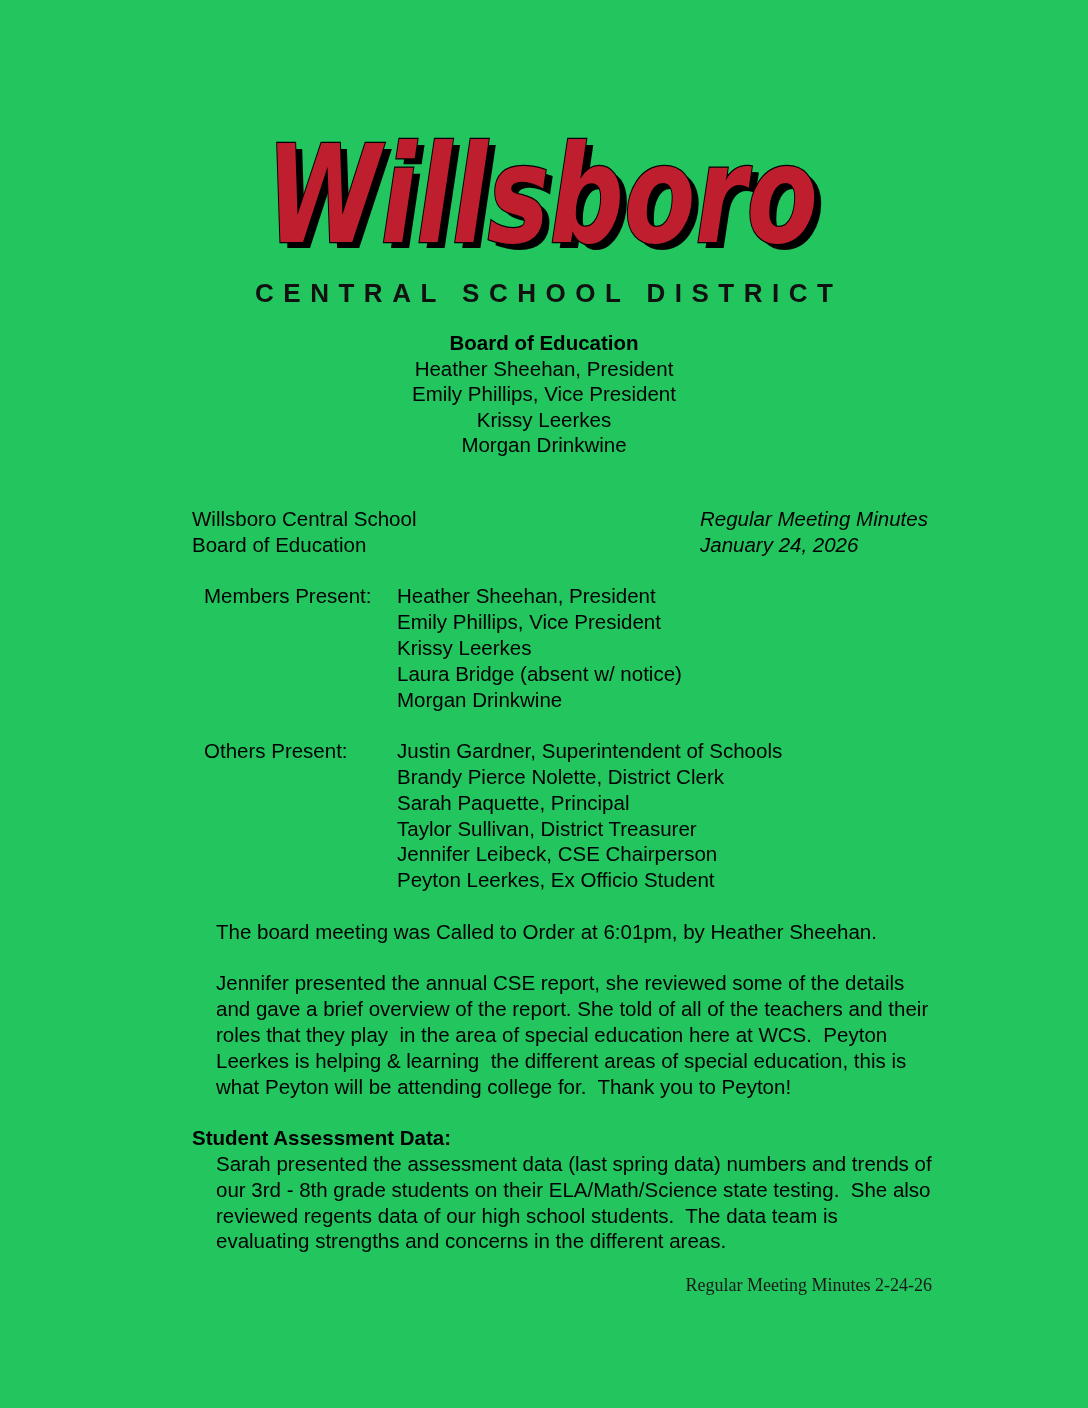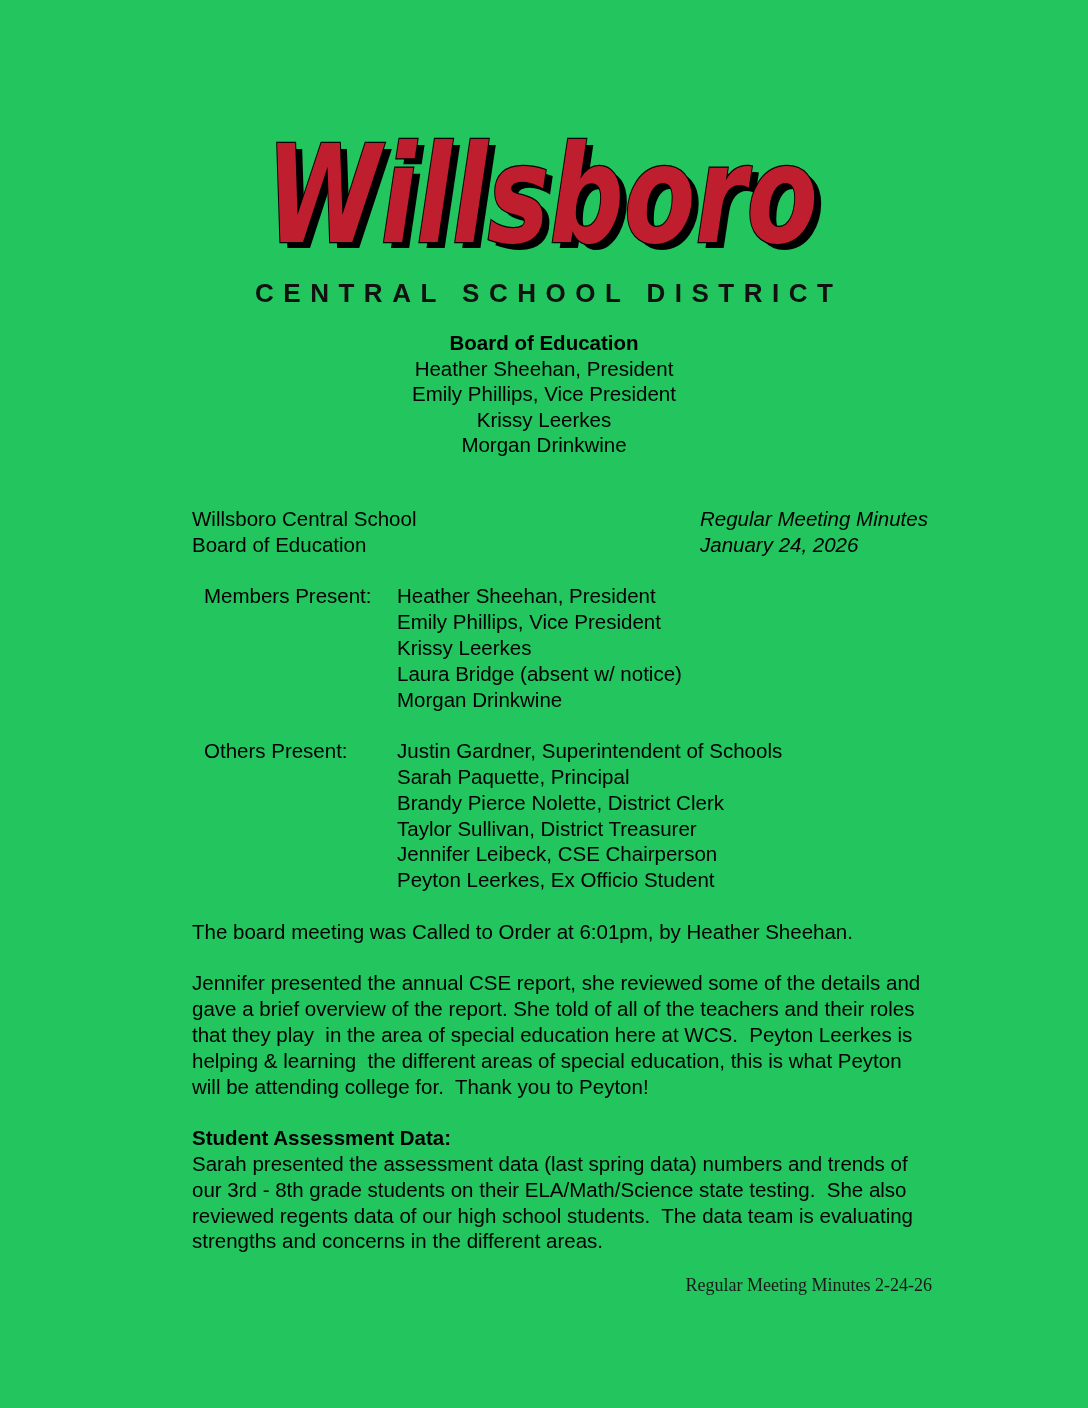--- a/index.html
+++ b/index.html
@@ -82,20 +82,21 @@
     display: flex;
     flex-direction: row;
     align-items: flex-start;
   }
   .present-label { width: 193px; flex: none; margin-left: 12px; }
   .present-names { flex: 1; }
   .present-names .nline { display: block; }
 
   .para {
     white-space: pre-wrap;
+    margin-left: 24px;
   }
   .section-head {
     font-weight: 700;
   }
 
   
   .footer-note {
     position: absolute;
     left: 192px;
     top: 1274px;
@@ -159,22 +160,22 @@
         <span class="nline">Morgan Drinkwine</span>
       </div>
     </div>
 
     <div class="spacer-line"></div>
 
     <div class="present-row">
       <div class="present-label">Others Present:</div>
       <div class="present-names">
         <span class="nline">Justin Gardner, Superintendent of Schools</span>
+        <span class="nline">Brandy Pierce Nolette, District Clerk</span>
         <span class="nline">Sarah Paquette, Principal</span>
-        <span class="nline">Brandy Pierce Nolette, District Clerk</span>
         <span class="nline">Taylor Sullivan, District Treasurer</span>
         <span class="nline">Jennifer Leibeck, CSE Chairperson</span>
         <span class="nline">Peyton Leerkes, Ex Officio Student</span>
       </div>
     </div>
 
     <div class="spacer-line"></div>
 
     <div class="para">The board meeting was Called to Order at 6:01pm, by Heather Sheehan.</div>
 

